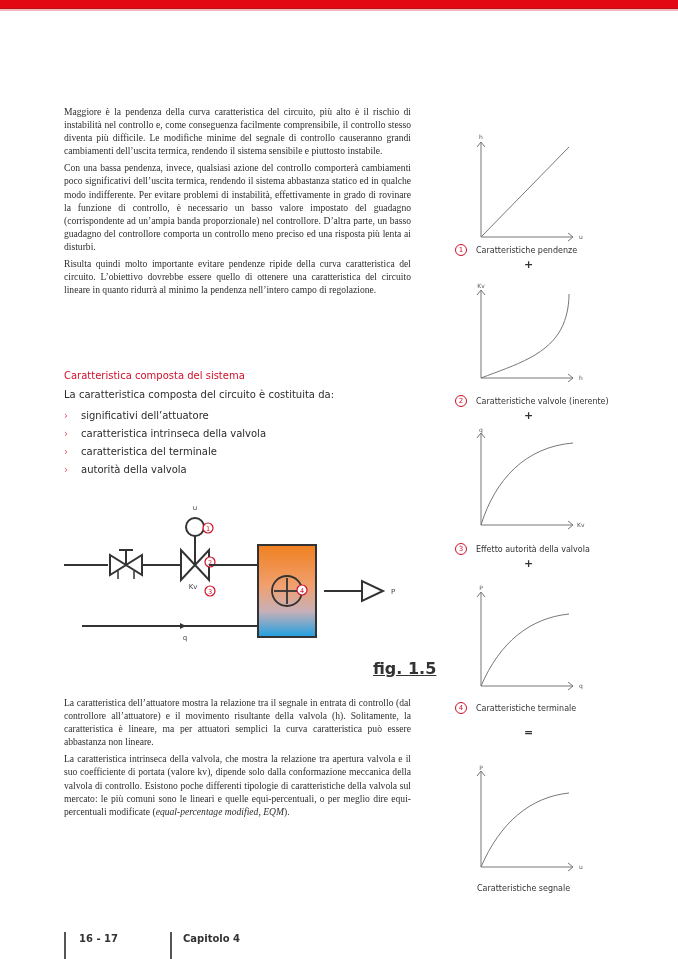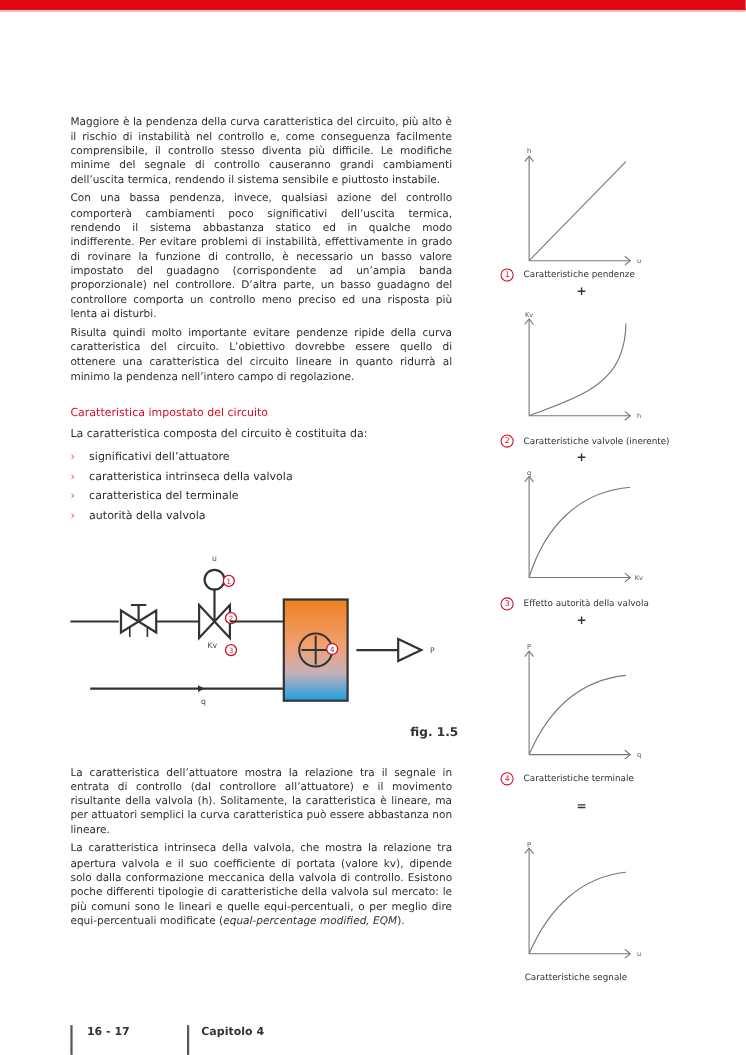--- a/index.html
+++ b/index.html
@@ -1,49 +1,49 @@
 <!DOCTYPE html>
 <html><head>
 <meta charset="utf-8">
 <style>
   html,body{margin:0;padding:0;background:#fff;}
   body{width:678px;height:959px;position:relative;overflow:hidden;font-family:"DejaVu Sans",sans-serif;color:#2b2b2b;}
   .topbar{position:absolute;left:0;top:0;width:678px;height:8px;background:#e30613;border-bottom:1px solid #b3101a;}
   .topbar-shadow{position:absolute;left:0;top:9px;width:678px;height:2px;background:#f6b7ba;}
   .col{position:absolute;left:64px;width:347px;font-size:9.6px;line-height:13.1px;color:#2e2e2e;}
-  .col p{margin:0 0 4px 0;text-align:justify;}
+  .col p{margin:0 0 4px 0;text-align:justify;font-family:Liberation Serif, serif;}
   #p1{top:105px;}
   .subhead{position:absolute;left:64px;top:370px;font-size:10px;color:#d0102a;}
   .intro{position:absolute;left:64px;top:389px;font-size:10px;color:#2e2e2e;}
   .bullets{position:absolute;left:64px;top:407px;font-size:10px;line-height:18px;margin:0;padding:0;list-style:none;}
   .bullets li{position:relative;padding-left:17px;}
   .bullets .chev{position:absolute;left:0;top:0;color:#e05060;font-size:10px;}
   #diagram{position:absolute;left:60px;top:495px;}
-  .figlabel{position:absolute;left:373px;top:659px;font-size:11px;font-weight:bold;color:#333;}
+  .figlabel{position:absolute;left:373px;top:659px;font-size:16px;font-weight:bold;color:#333;text-decoration:underline;}
   #p2{top:696px;}
   .footer-bar{position:absolute;top:932px;width:1.5px;height:27px;background:#555;}
   .footer-text{position:absolute;top:933px;font-size:10px;font-weight:bold;color:#333;}
   .graph{position:absolute;left:455px;}
   .cap{position:absolute;left:455px;font-size:8px;color:#333;}
   .cap .num{display:inline-block;width:10px;height:10px;border:1px solid #d0102a;border-radius:50%;color:#d0102a;font-size:7px;text-align:center;line-height:10px;margin-right:9px;vertical-align:middle;}
   .op{position:absolute;left:524px;font-size:11px;font-weight:bold;color:#333;}
 </style>
 </head>
 <body>
 
 <div class="topbar"></div>
 <div class="topbar-shadow"></div>
 
 <div class="col" id="p1">
   <p>Maggiore è la pendenza della curva caratteristica del circuito, più alto è il rischio di instabilità nel controllo e, come conseguenza facilmente comprensibile, il controllo stesso diventa più difficile. Le modifiche minime del segnale di controllo causeranno grandi cambiamenti dell’uscita termica, rendendo il sistema sensibile e piuttosto instabile.</p>
   <p>Con una bassa pendenza, invece, qualsiasi azione del controllo comporterà cambiamenti poco significativi dell’uscita termica, rendendo il sistema abbastanza statico ed in qualche modo indifferente. Per evitare problemi di instabilità, effettivamente in grado di rovinare la funzione di controllo, è necessario un basso valore impostato del guadagno (corrispondente ad un’ampia banda proporzionale) nel controllore. D’altra parte, un basso guadagno del controllore comporta un controllo meno preciso ed una risposta più lenta ai disturbi.</p>
   <p>Risulta quindi molto importante evitare pendenze ripide della curva caratteristica del circuito. L’obiettivo dovrebbe essere quello di ottenere una caratteristica del circuito lineare in quanto ridurrà al minimo la pendenza nell’intero campo di regolazione.</p>
 </div>
 
-<div class="subhead">Caratteristica impostato del circuito</div>
+<div class="subhead">Caratteristica composta del sistema</div>
 <div class="intro">La caratteristica composta del circuito è costituita da:</div>
 <ul class="bullets">
   <li><span class="chev">›</span><span>significativi dell’attuatore</span></li>
   <li><span class="chev">›</span><span>caratteristica intrinseca della valvola</span></li>
   <li><span class="chev">›</span><span>caratteristica del terminale</span></li>
   <li><span class="chev">›</span><span>autorità della valvola</span></li>
 </ul>
 
 <svg id="diagram" width="340" height="160" viewBox="0 0 340 160">
   <defs>

